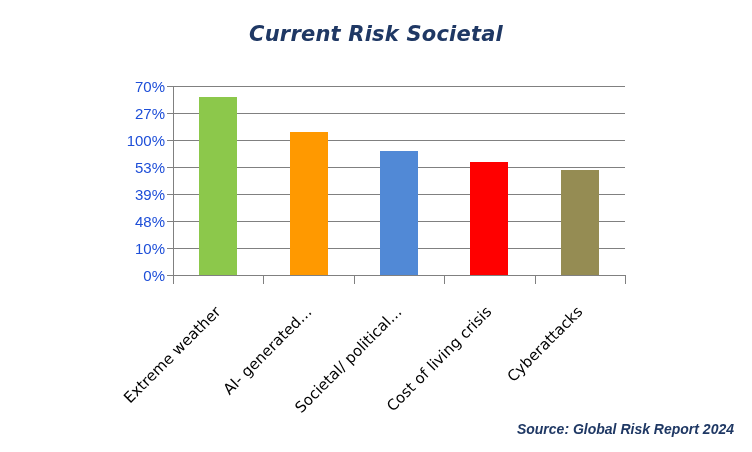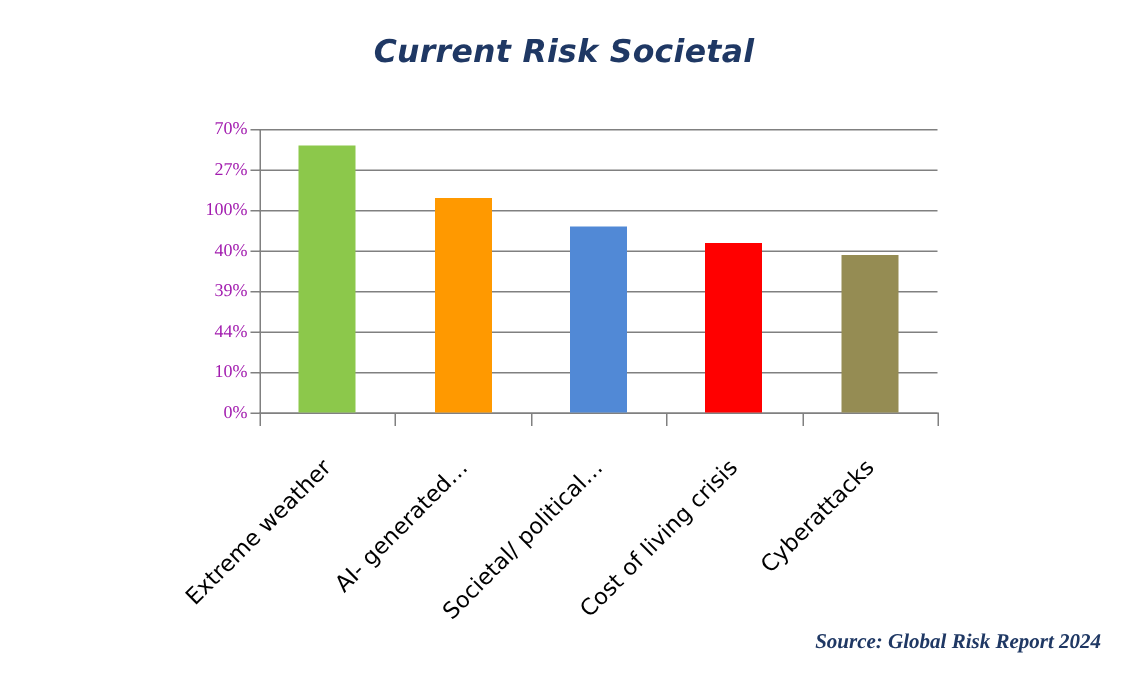--- a/index.html
+++ b/index.html
@@ -61,23 +61,23 @@
     width: 453px;
     height: 1px;
     background: #808080;
   }
 
   
   .ytick-label {
     position: absolute;
     right: 0;
     transform: translateY(-50%);
-    font-family: Liberation Serif, serif;
-    font-size: 12px;
-    color: #a21caf;
+    font-family: Liberation Sans, sans-serif;
+    font-size: 15px;
+    color: #1d4ed8;
     white-space: nowrap;
   }
   .ylabels {
     position: absolute;
     left: 110px;
     top: 0;
     width: 55px;
     height: 452px;
   }
   .ytick-mark {
@@ -127,39 +127,39 @@
     font-size: 15px;
     color: #000000;
     white-space: nowrap;
   }
 
   
   .source-note {
     position: absolute;
     right: 18px;
     bottom: 15px;
-    font-family: Liberation Serif, serif;
+    font-family: Liberation Sans, sans-serif;
     font-size: 14px;
     font-weight: bold;
     font-style: italic;
     color: #1F3864;
     white-space: nowrap;
   }
 </style>
 </head>
 <body>
 
 <div class="chart-title">Current Risk Societal</div>
 
 <div class="ylabels" id="ylabels">
     <div class="ytick-label" style="top: 275px;">0%</div>
     <div class="ytick-label" style="top: 248px;">10%</div>
-    <div class="ytick-label" style="top: 221px;">44%</div>
+    <div class="ytick-label" style="top: 221px;">48%</div>
     <div class="ytick-label" style="top: 194px;">39%</div>
-    <div class="ytick-label" style="top: 167px;">40%</div>
+    <div class="ytick-label" style="top: 167px;">53%</div>
     <div class="ytick-label" style="top: 140px;">100%</div>
     <div class="ytick-label" style="top: 113px;">27%</div>
     <div class="ytick-label" style="top: 86px;">70%</div>
   </div>
 
 <div id="yticks">
     <div class="ytick-mark" style="top: 275px;"></div>
     <div class="ytick-mark" style="top: 248px;"></div>
     <div class="ytick-mark" style="top: 221px;"></div>
     <div class="ytick-mark" style="top: 194px;"></div>

